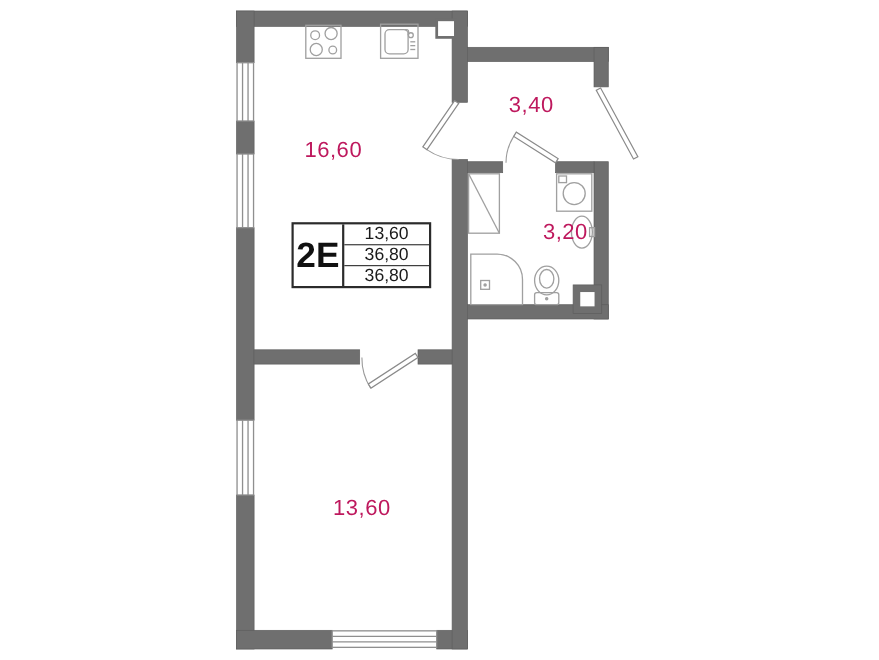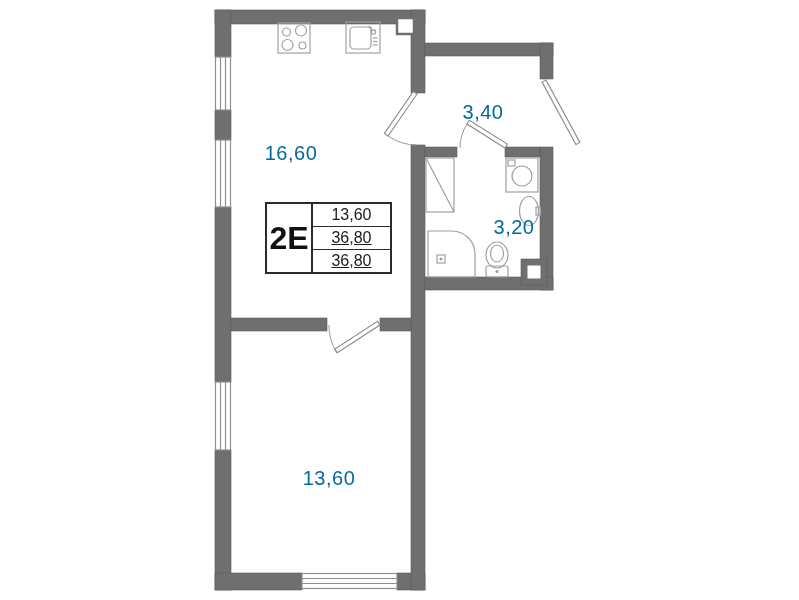--- a/index.html
+++ b/index.html
@@ -1,30 +1,30 @@
 <!DOCTYPE html>
 <html><head>
 <meta charset="utf-8">
 <style>
   html,body{margin:0;padding:0;background:#ffffff;}
   #canvas{position:relative;width:799px;height:600px;background:#ffffff;overflow:hidden;
           font-family:"Liberation Sans", sans-serif;}
   #plan-svg{position:absolute;left:0;top:0;}
-  .room-label{position:absolute;transform:translate(-50%,0);font-size:20px;color:#0369a1;
-              letter-spacing:.5px;white-space:nowrap;margin-top:16px;}
+  .room-label{position:absolute;transform:translate(-50%,0);font-size:20px;color:#be185d;
+              letter-spacing:.5px;white-space:nowrap;}
   
-  #info-table{position:absolute;left:265px;top:202px;width:127px;height:72px;
+  #info-table{position:absolute;left:265px;top:202px;width:127px;height:60px;
               border:2px solid #2b2b2b;box-sizing:border-box;display:flex;background:#fff;}
   #info-table .unit-cell{width:46px;border-right:2px solid #2b2b2b;box-sizing:border-box;
               display:flex;align-items:center;justify-content:center;
               font-size:32px;font-weight:bold;color:#111;}
   #info-table .rows{flex:1;display:flex;flex-direction:column;}
   #info-table .rows .row{flex:1;display:flex;align-items:center;justify-content:center;
               font-size:16px;color:#1a1a1a;box-sizing:border-box;}
-  #info-table .rows .row + .row{border-top:1.5px solid #2b2b2b;text-decoration:underline;}
+  #info-table .rows .row + .row{border-top:1.5px solid #2b2b2b;}
 </style>
 </head>
 <body>
 
 <div id="canvas">
 
 <svg id="plan-svg" width="799" height="600" viewBox="0 0 799 600">
 
   <g fill="#6f6f6f" stroke="#5d5d5d" stroke-width="0.6">
     <rect x="215" y="10" width="210" height="14"></rect>
@@ -129,21 +129,21 @@
       <rect x="486" y="266" width="22" height="11" rx="2"></rect>
       <circle cx="497" cy="271.5" r="1" fill="#a0a0a0"></circle>
     </g>
     <g>
       <rect x="521" y="259" width="26" height="26" fill="#6f6f6f" stroke="#5d5d5d" stroke-width="0.6"></rect>
       <rect x="527.5" y="265.5" width="13" height="13" fill="#ffffff" stroke="none"></rect>
     </g>
   </g>
 </svg>
 
-  <div class="room-label" style="left:291px;top:126px;">16,60</div>
+  <div class="room-label" style="left:303px;top:126px;">16,60</div>
 
   <div class="room-label" style="left:483px;top:85px;">3,40</div>
 
   <div class="room-label" style="left:514px;top:200px;">3,20</div>
 
   <div class="room-label" style="left:329px;top:451px;">13,60</div>
 
   <div id="info-table">
     <div class="unit-cell">2E</div>
     <div class="rows">

